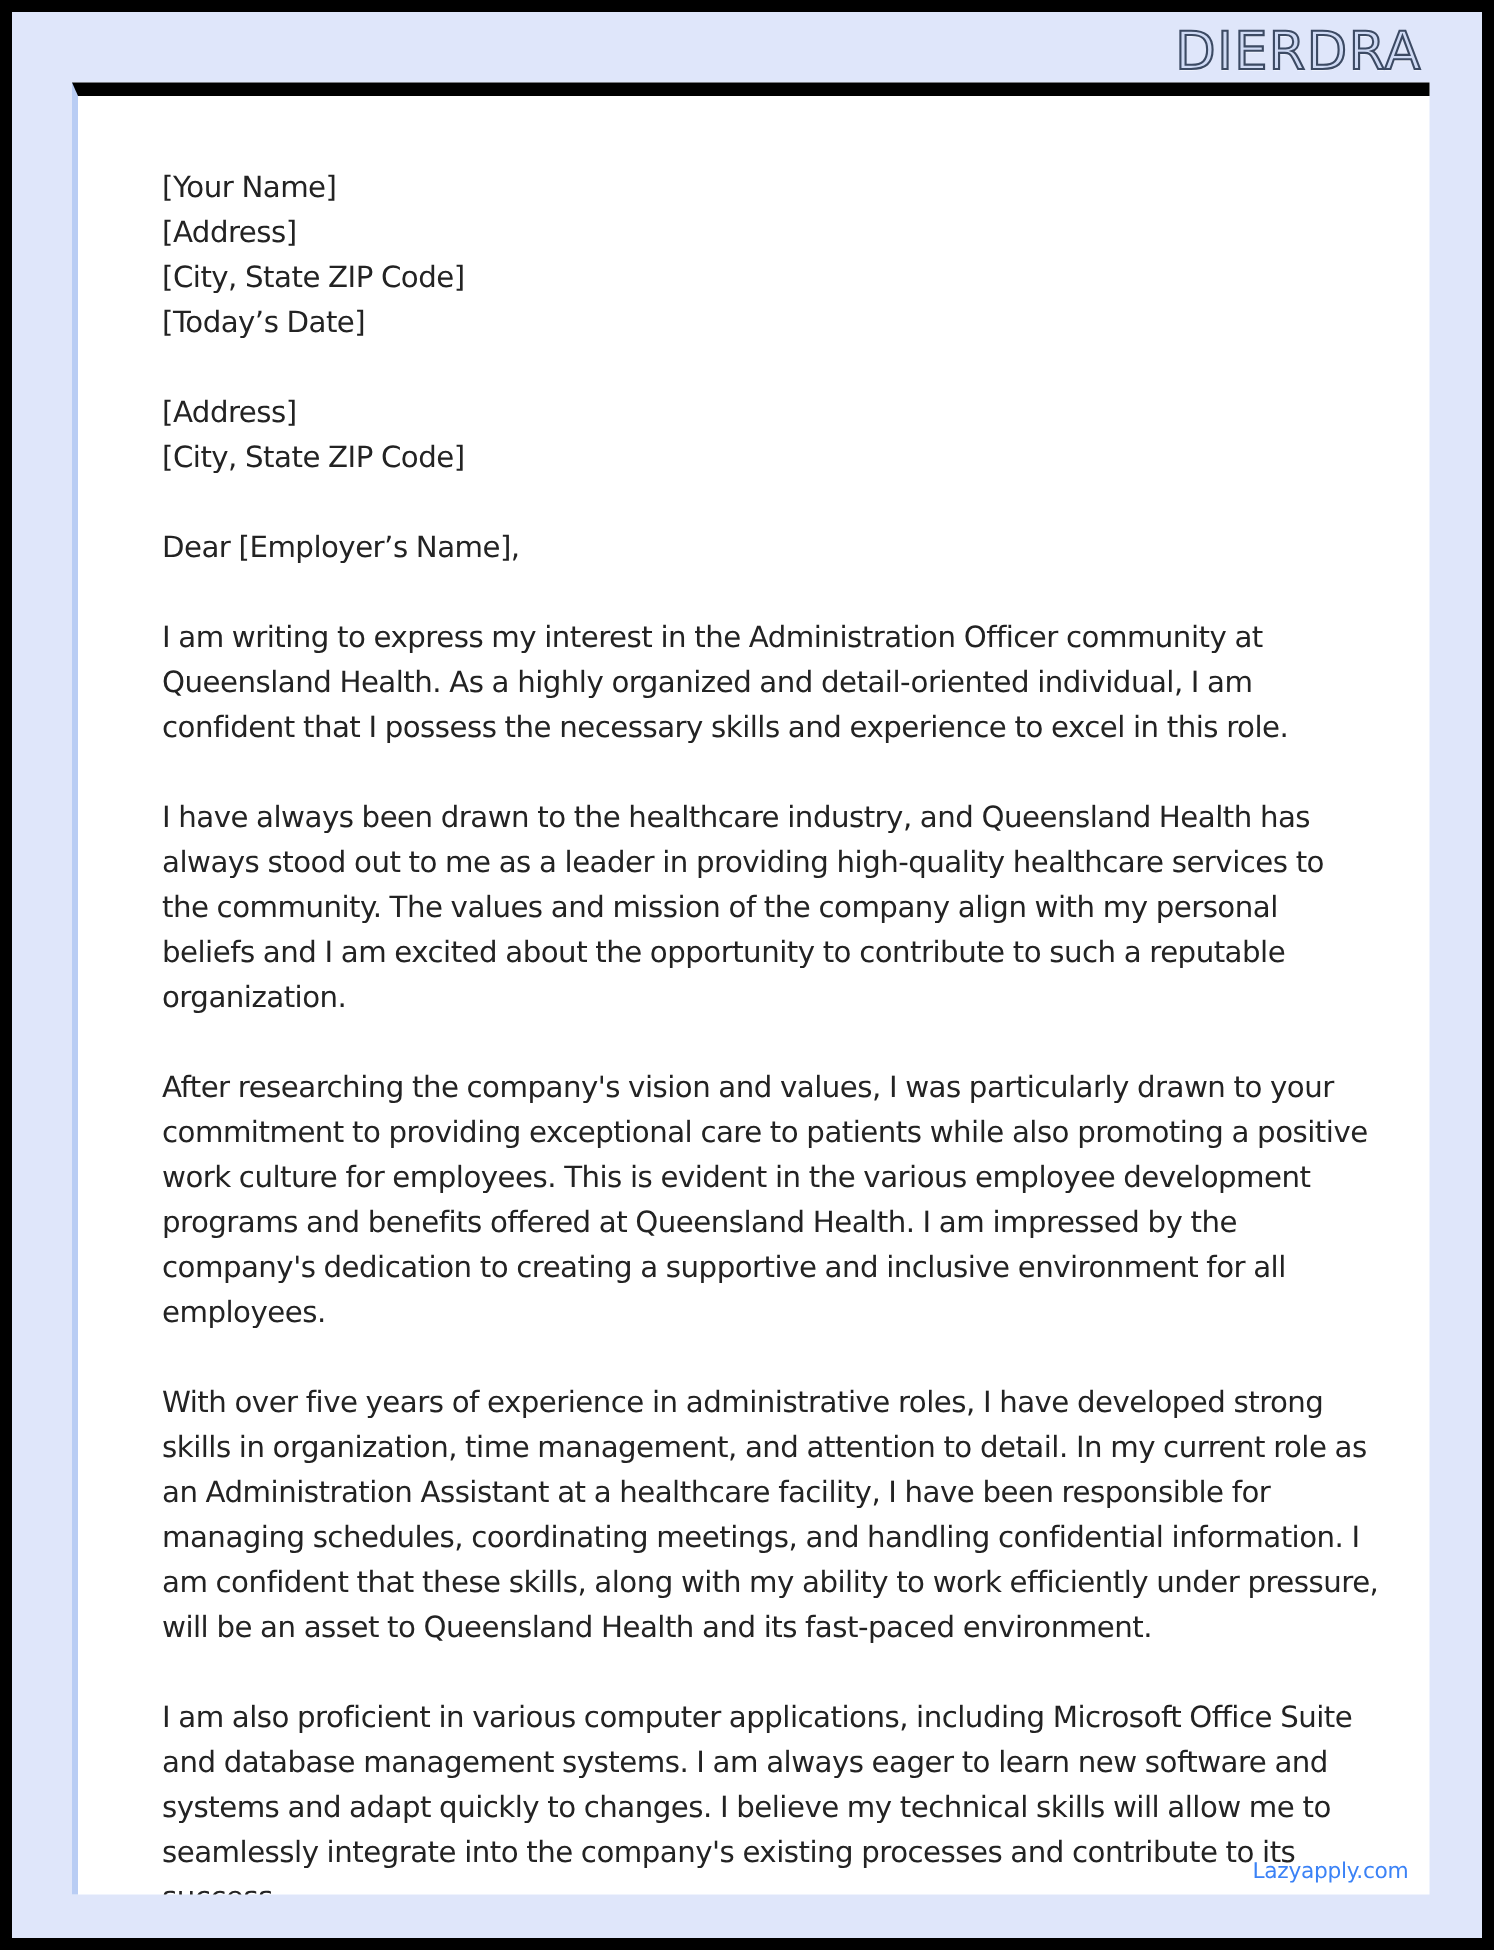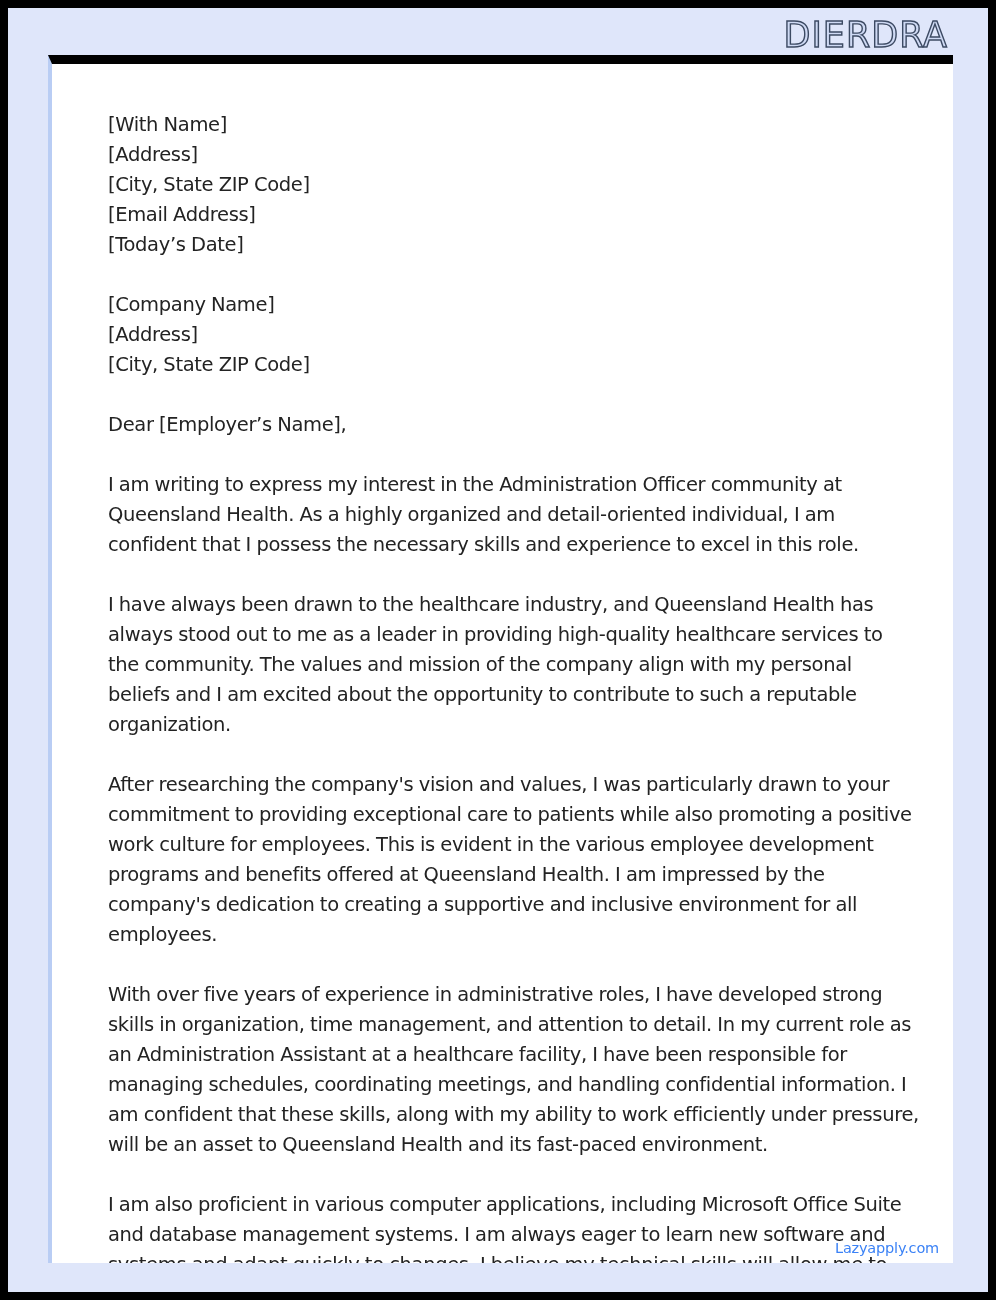--- a/index.html
+++ b/index.html
@@ -118,29 +118,27 @@
   <div id="backdrop">
 
     <div id="letter-header">
       <div id="brand-name">DIERDRA</div>
     </div>
 
     <div id="document-sheet">
       <div id="document-body">
 
         <div class="letter-block">
-          <div class="letter-line">[With Name]</div>
+          <div class="letter-line">[Your Name]</div>
           <div class="letter-line">[Address]</div>
           <div class="letter-line">[City, State ZIP Code]</div>
-          <div class="letter-line">[Email Address]</div>
           <div class="letter-line">[Today’s Date]</div>
         </div>
 
         <div class="letter-block">
-          <div class="letter-line">[Company Name]</div>
           <div class="letter-line">[Address]</div>
           <div class="letter-line">[City, State ZIP Code]</div>
         </div>
 
         <div id="salutation-block">
           <div class="letter-line">Dear [Employer’s Name],</div>
         </div>
 
         <p class="letter-paragraph">I am writing to express my interest in the Administration Officer community at Queensland Health. As a highly organized and detail-oriented individual, I am confident that I possess the necessary skills and experience to excel in this role.</p>
         <p class="letter-paragraph">I have always been drawn to the healthcare industry, and Queensland Health has always stood out to me as a leader in providing high-quality healthcare services to the community. The values and mission of the company align with my personal beliefs and I am excited about the opportunity to contribute to such a reputable organization.</p>

